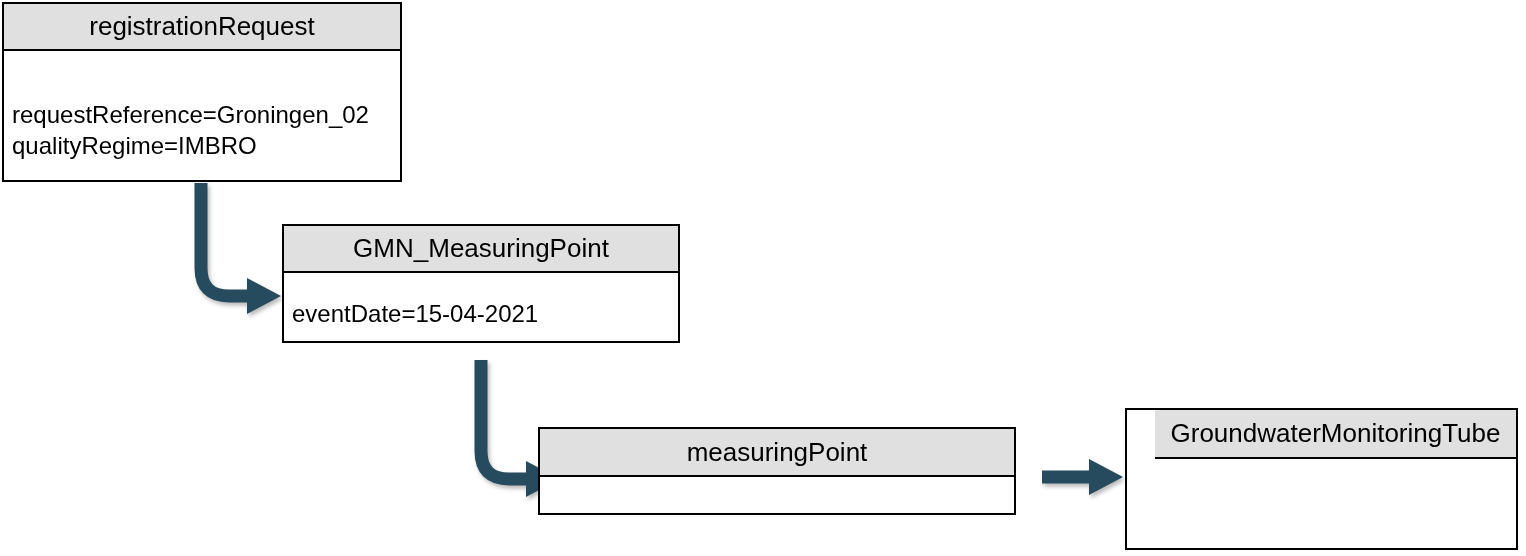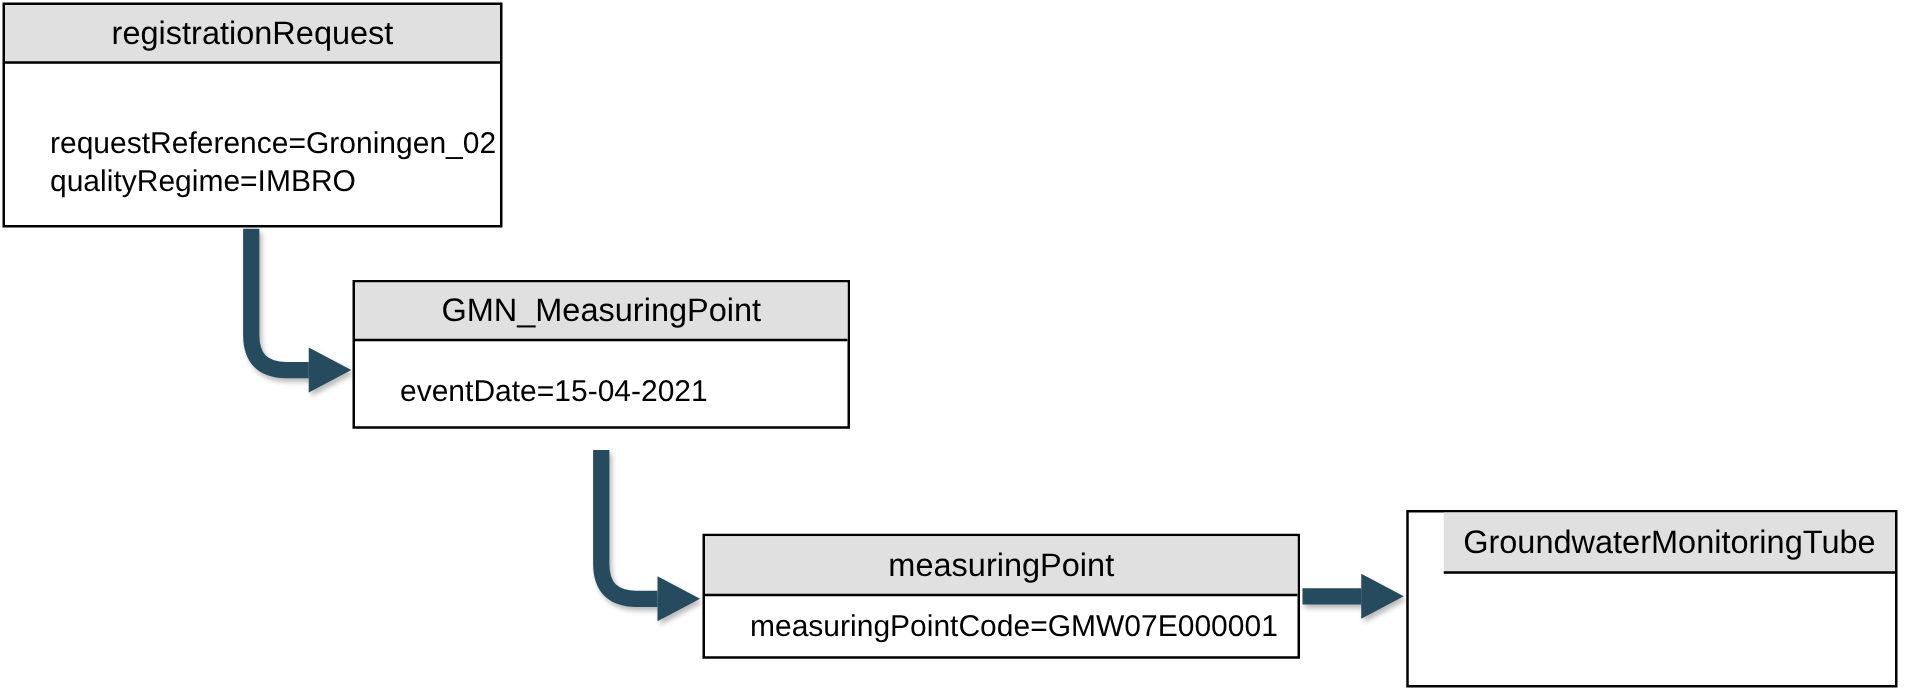--- a/index.html
+++ b/index.html
@@ -57,29 +57,28 @@
     overflow: hidden;
   }
   .node-body {
     flex: 1 1 auto;
     box-sizing: border-box;
     padding: 4px 8px;
     font-size: 24px;
     line-height: 31px;
     white-space: nowrap;
     overflow: hidden;
-    margin-left: 28px;
   }
   
   #node-0 { left: 2px;    top: 2px;   width: 400px; height: 180px; gap: 44px; }
   #node-0 .node-header { height: 47px; }
   #node-1 { left: 282px;  top: 224px; width: 398px; height: 119px; }
   #node-1 .node-header { height: 47px; }
   #node-1 .node-body { padding-top: 25px; }
-  #node-2 { left: 562px;  top: 427px; width: 478px; height: 100px; }
+  #node-2 { left: 538px;  top: 427px; width: 478px; height: 88px; }
   #node-2 .node-header { height: 48px; }
   #node-2 .node-body { padding-top: 9px; }
   #node-3 { left: 1125px; top: 408px; width: 393px; height: 142px; padding-left: 28px; }
   #node-3 .node-header { height: 49px; }
   #node-3 .node-body { padding-top: 7px; }
 </style>
 </head>
 <body>
 
 <div class="canvas">
@@ -109,22 +108,19 @@
 
   <div class="node" id="node-1">
     <div class="node-header">GMN_MeasuringPoint</div>
     <div class="node-body">
       <div>eventDate=15-04-2021</div>
     </div>
   </div>
 
   <div class="node" id="node-2">
     <div class="node-header">measuringPoint</div>
-    <div class="node-body">
-      <div>measuringPointCode=GMW07E000001</div>
-    </div>
   </div>
 
   <div class="node" id="node-3">
     <div class="node-header">GroundwaterMonitoringTube</div>
   </div>
 
 </div>
 
 </body></html>

